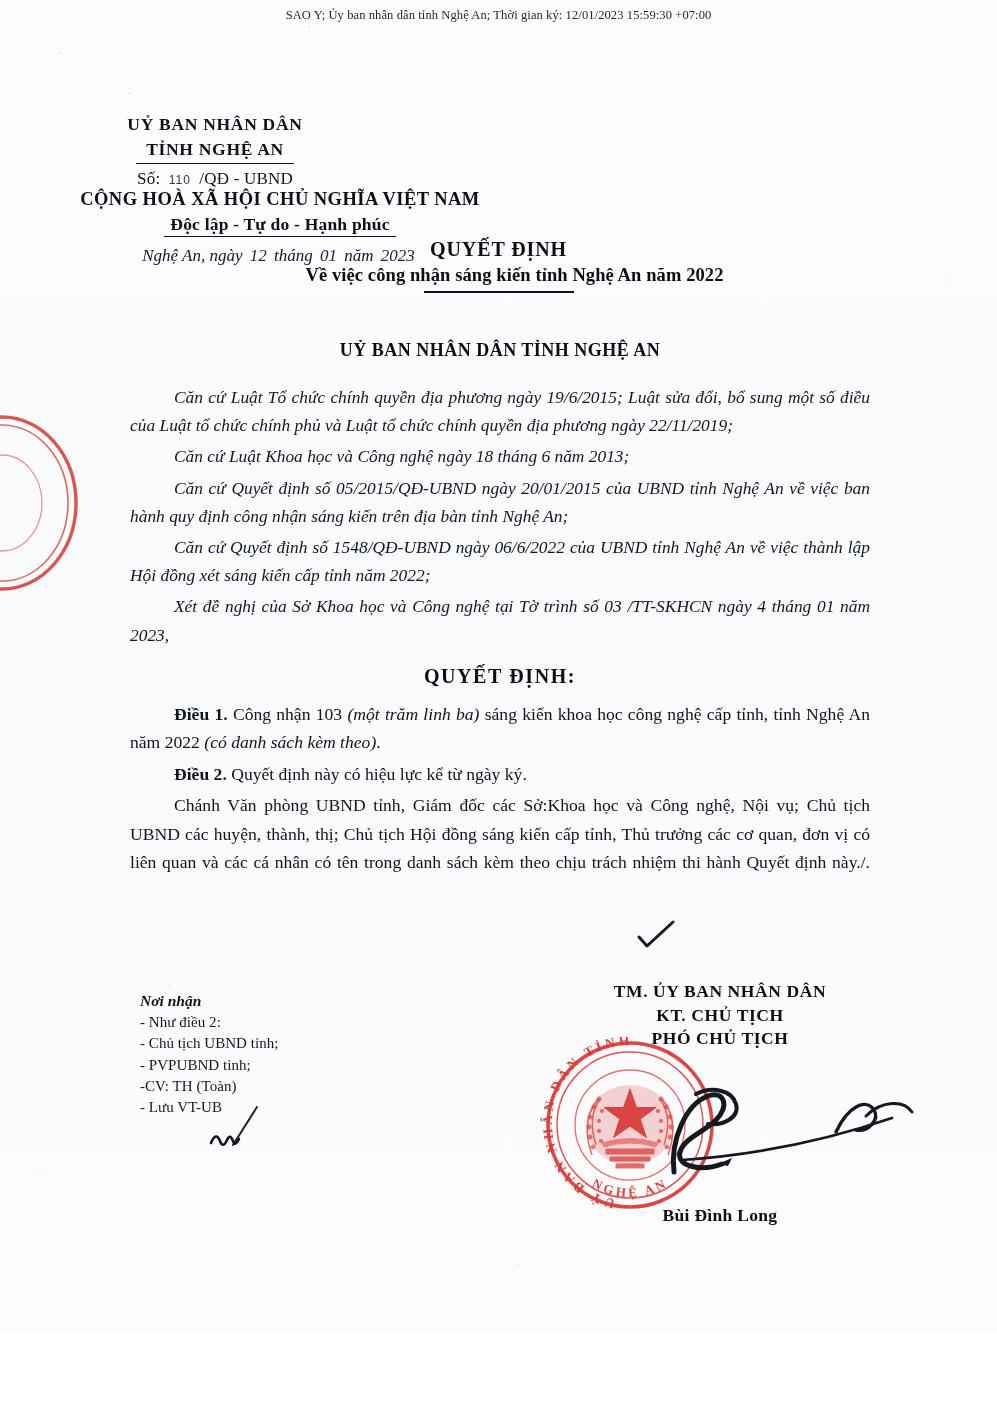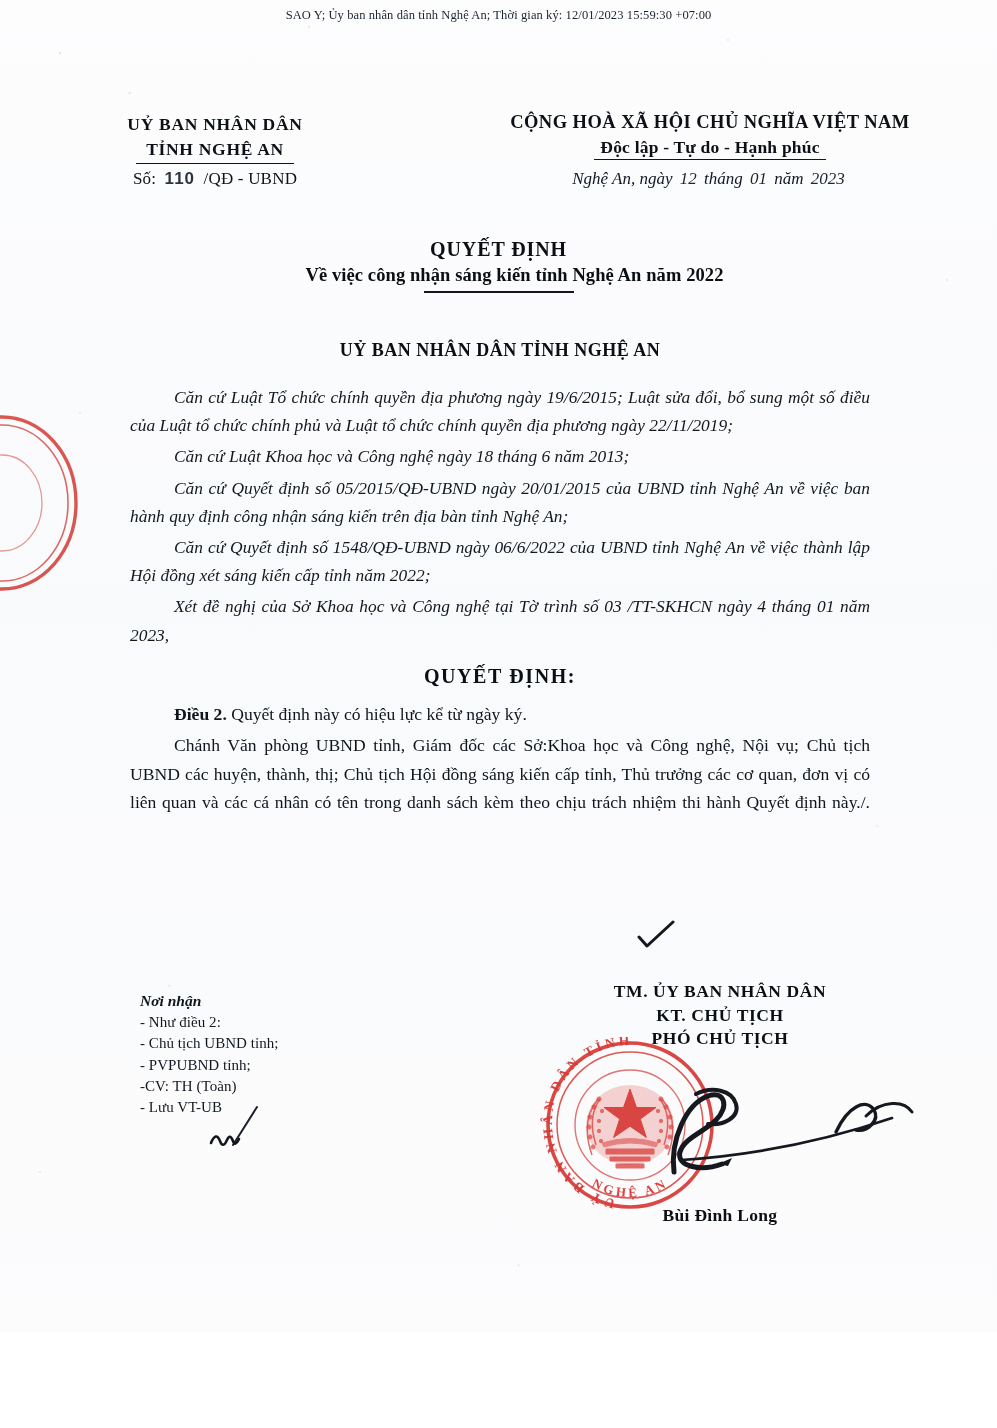--- a/index.html
+++ b/index.html
@@ -47,40 +47,41 @@
     color:#1a2230;
     white-space:nowrap;
     z-index:5;
   }
 
   
   .letterhead{
     position:absolute;top:112px;left:0;width:997px;
     display:flex;
     z-index:4;
+    flex-direction:column;
   }
   .lh-left{width:430px;text-align:center;}
   .lh-right{width:560px;text-align:center;}
 
   .org-line{
     font-weight:bold;font-size:17.5px;letter-spacing:.7px;
     line-height:1.42;color:#0d1117;
   }
   .org-line.u{
     display:inline-block;
     border-bottom:1.6px solid #11151b;
     padding:0 10px 1px 10px;
   }
   .so-line{
     margin-top:5px;font-size:17px;letter-spacing:.2px;color:#10141a;
   }
   .so-num{
     font-family:"Liberation Sans", sans-serif;
-    font-size:17px;color:#1b2430;letter-spacing:1px;
-    padding:0 4px;opacity:.93;font-weight:bold;
+    font-size:12px;color:#1b2430;letter-spacing:1px;
+    padding:0 4px;opacity:.93;
   }
   .nation-1{
     font-weight:bold;font-size:18.5px;letter-spacing:.45px;color:#0d1117;
   }
   .nation-2{
     font-weight:bold;font-size:17.5px;letter-spacing:.2px;color:#0d1117;
     margin-top:4px;
   }
   .nation-2 span.u{
     display:inline-block;border-bottom:1.6px solid #11151b;padding:0 6px 1px 6px;
@@ -255,20 +256,23 @@
     <div class="issuer">UỶ BAN NHÂN DÂN TỈNH NGHỆ AN</div>
 
     <p class="p-italic">Căn cứ Luật Tổ chức chính quyền địa phương ngày 19/6/2015; Luật sửa đổi, bổ sung một số điều của Luật tổ chức chính phủ và Luật tổ chức chính quyền địa phương ngày 22/11/2019;</p>
     <p class="p-italic">Căn cứ Luật Khoa học và Công nghệ ngày 18 tháng 6 năm 2013;</p>
     <p class="p-italic">Căn cứ Quyết định số 05/2015/QĐ-UBND ngày 20/01/2015 của UBND tỉnh Nghệ An về việc ban hành quy định công nhận sáng kiến trên địa bàn tỉnh Nghệ An;</p>
     <p class="p-italic">Căn cứ Quyết định số 1548/QĐ-UBND ngày 06/6/2022 của UBND tỉnh Nghệ An về việc thành lập Hội đồng xét sáng kiến cấp tỉnh năm 2022;</p>
     <p class="p-italic">Xét đề nghị của Sở Khoa học và Công nghệ tại Tờ trình số 03 /TT-SKHCN ngày 4 tháng 01 năm 2023,</p>
 
     <div class="decide-head">QUYẾT ĐỊNH:</div>
 
+    <p class="p-roman">
+      <span class="art">Điều 1.</span><span> Công nhận 103 </span><span class="it">(một trăm linh ba)</span><span> sáng kiến khoa học công nghệ cấp tỉnh, tỉnh Nghệ An năm 2022 </span><span class="it">(có danh sách kèm theo)</span><span>.</span>
+    </p>
 
     <p class="p-roman">
       <span class="art">Điều 2.</span><span> Quyết định này có hiệu lực kể từ ngày ký.</span>
     </p>
 
     <p class="p-roman"><span>Chánh Văn phòng UBND tỉnh, Giám đốc các Sở:Khoa học và Công nghệ, Nội vụ; Chủ tịch UBND các huyện, thành, thị; Chủ tịch Hội đồng sáng kiến cấp tỉnh, Thủ trưởng các cơ quan, đơn vị có liên quan và các cá nhân có tên trong danh sách kèm theo chịu trách nhiệm thi hành Quyết định này./.</span><span class="endmark"></span></p>
   </div>
 
   <svg class="tick-sign" viewBox="0 0 40 30" aria-hidden="true">
     <path d="M3 17 L11 26 L37 2" fill="none" stroke="#14181f" stroke-width="3" stroke-linecap="round" stroke-linejoin="round"></path>

